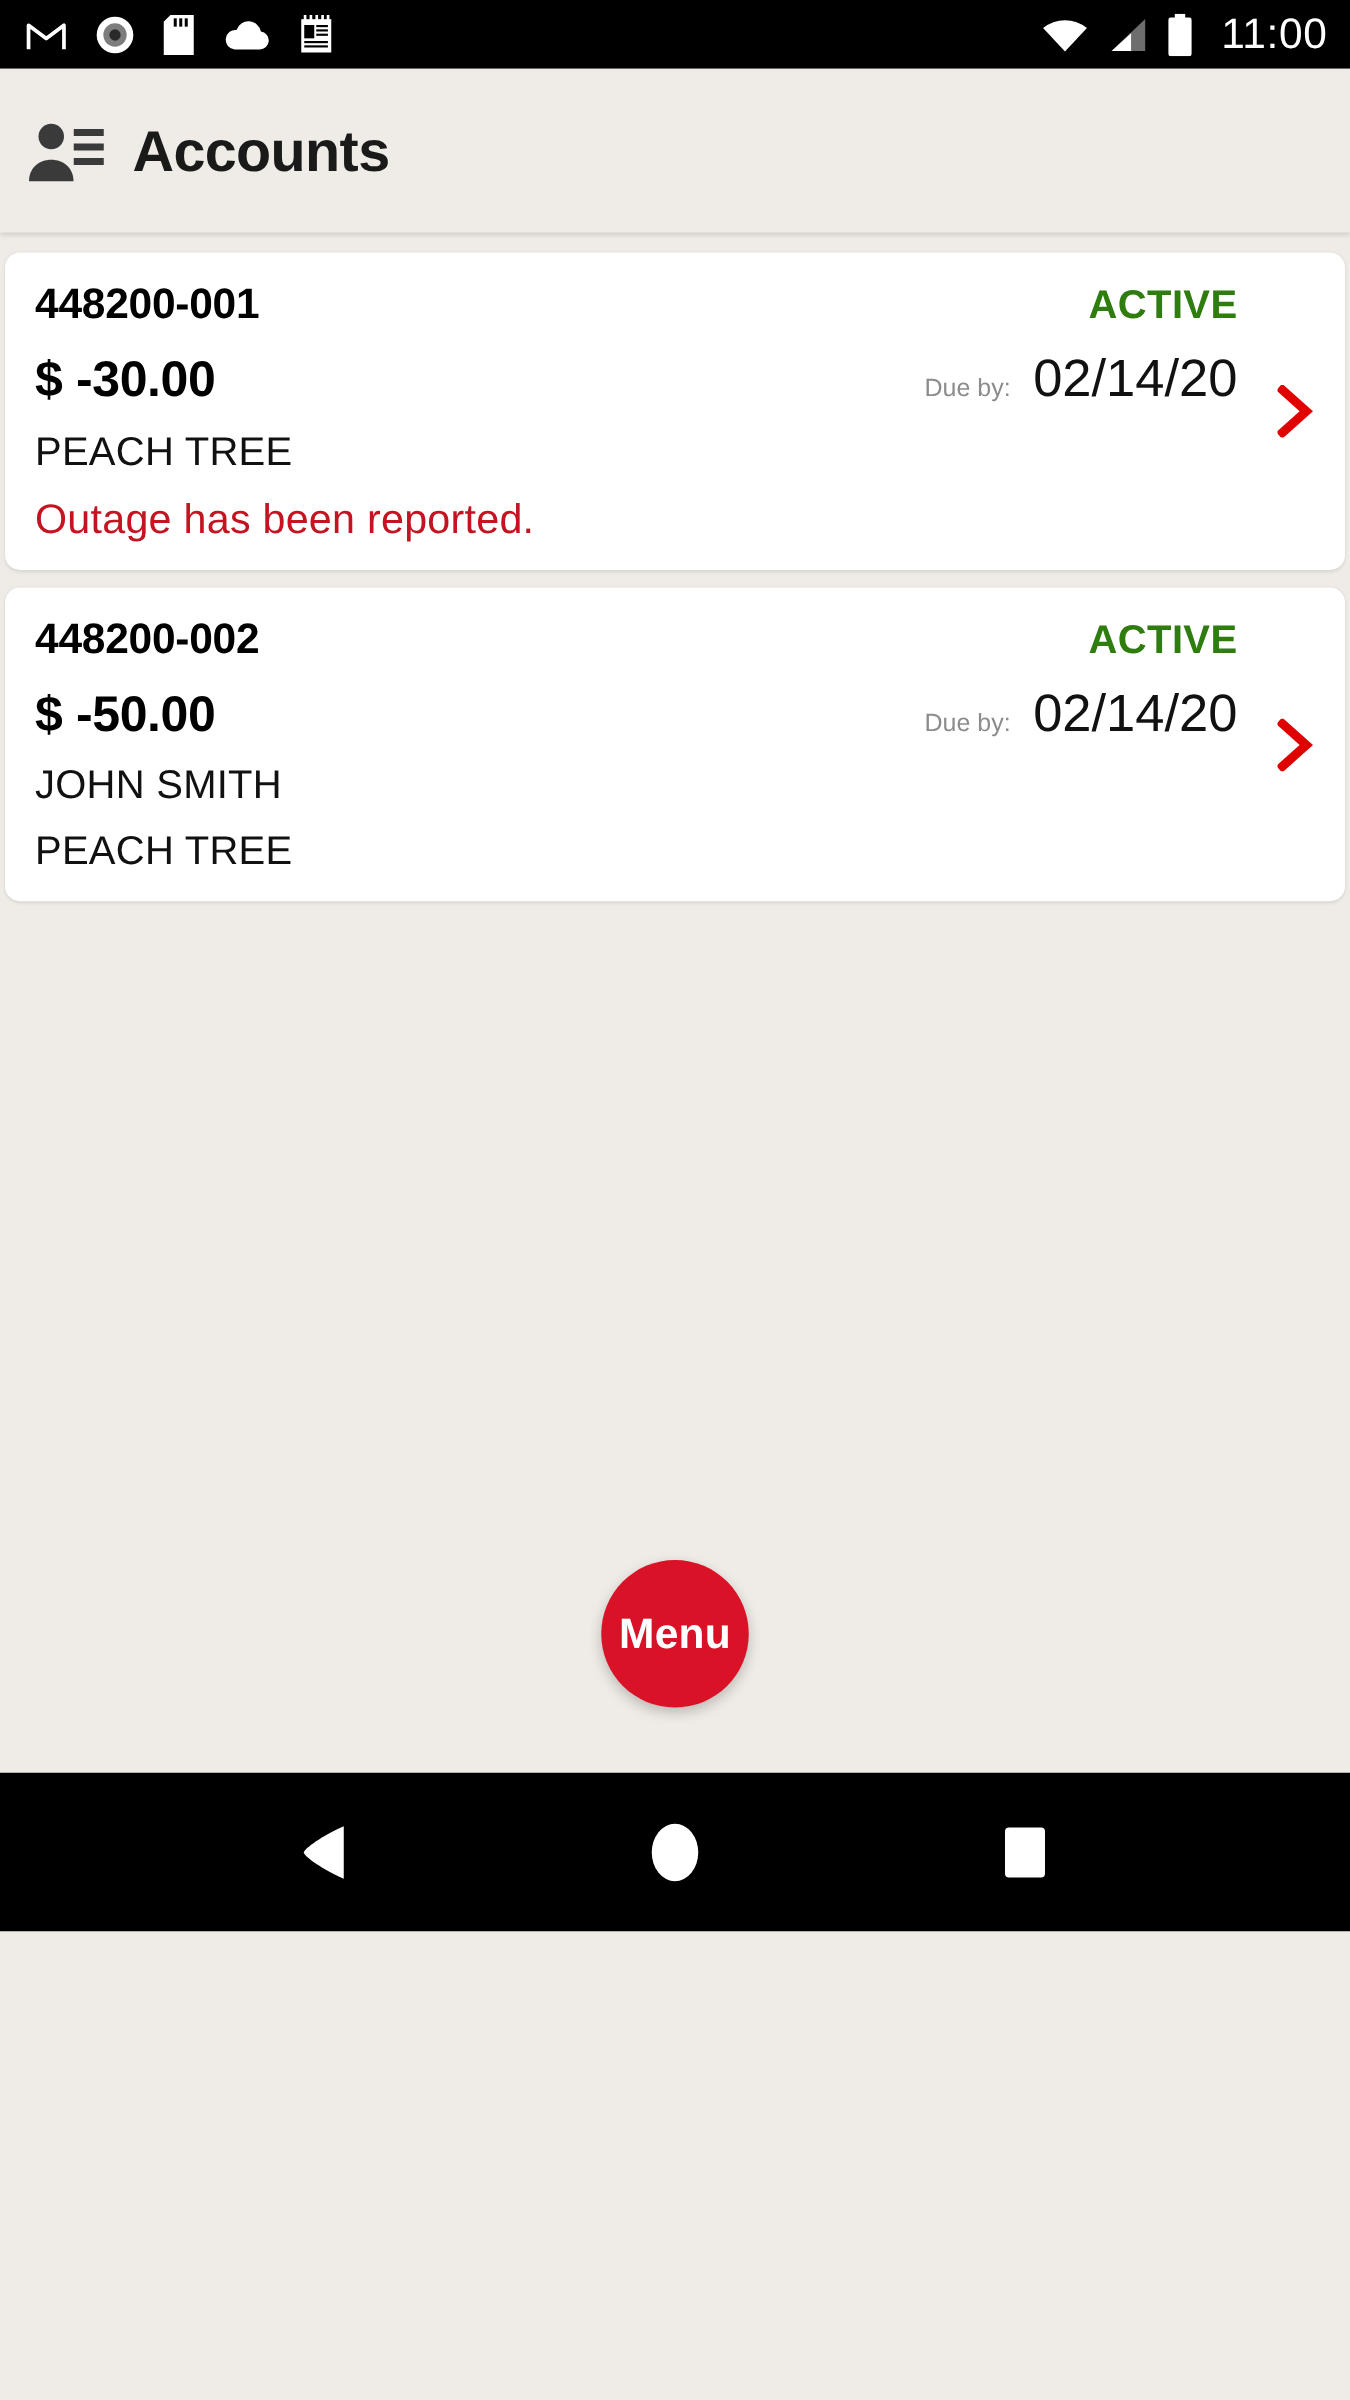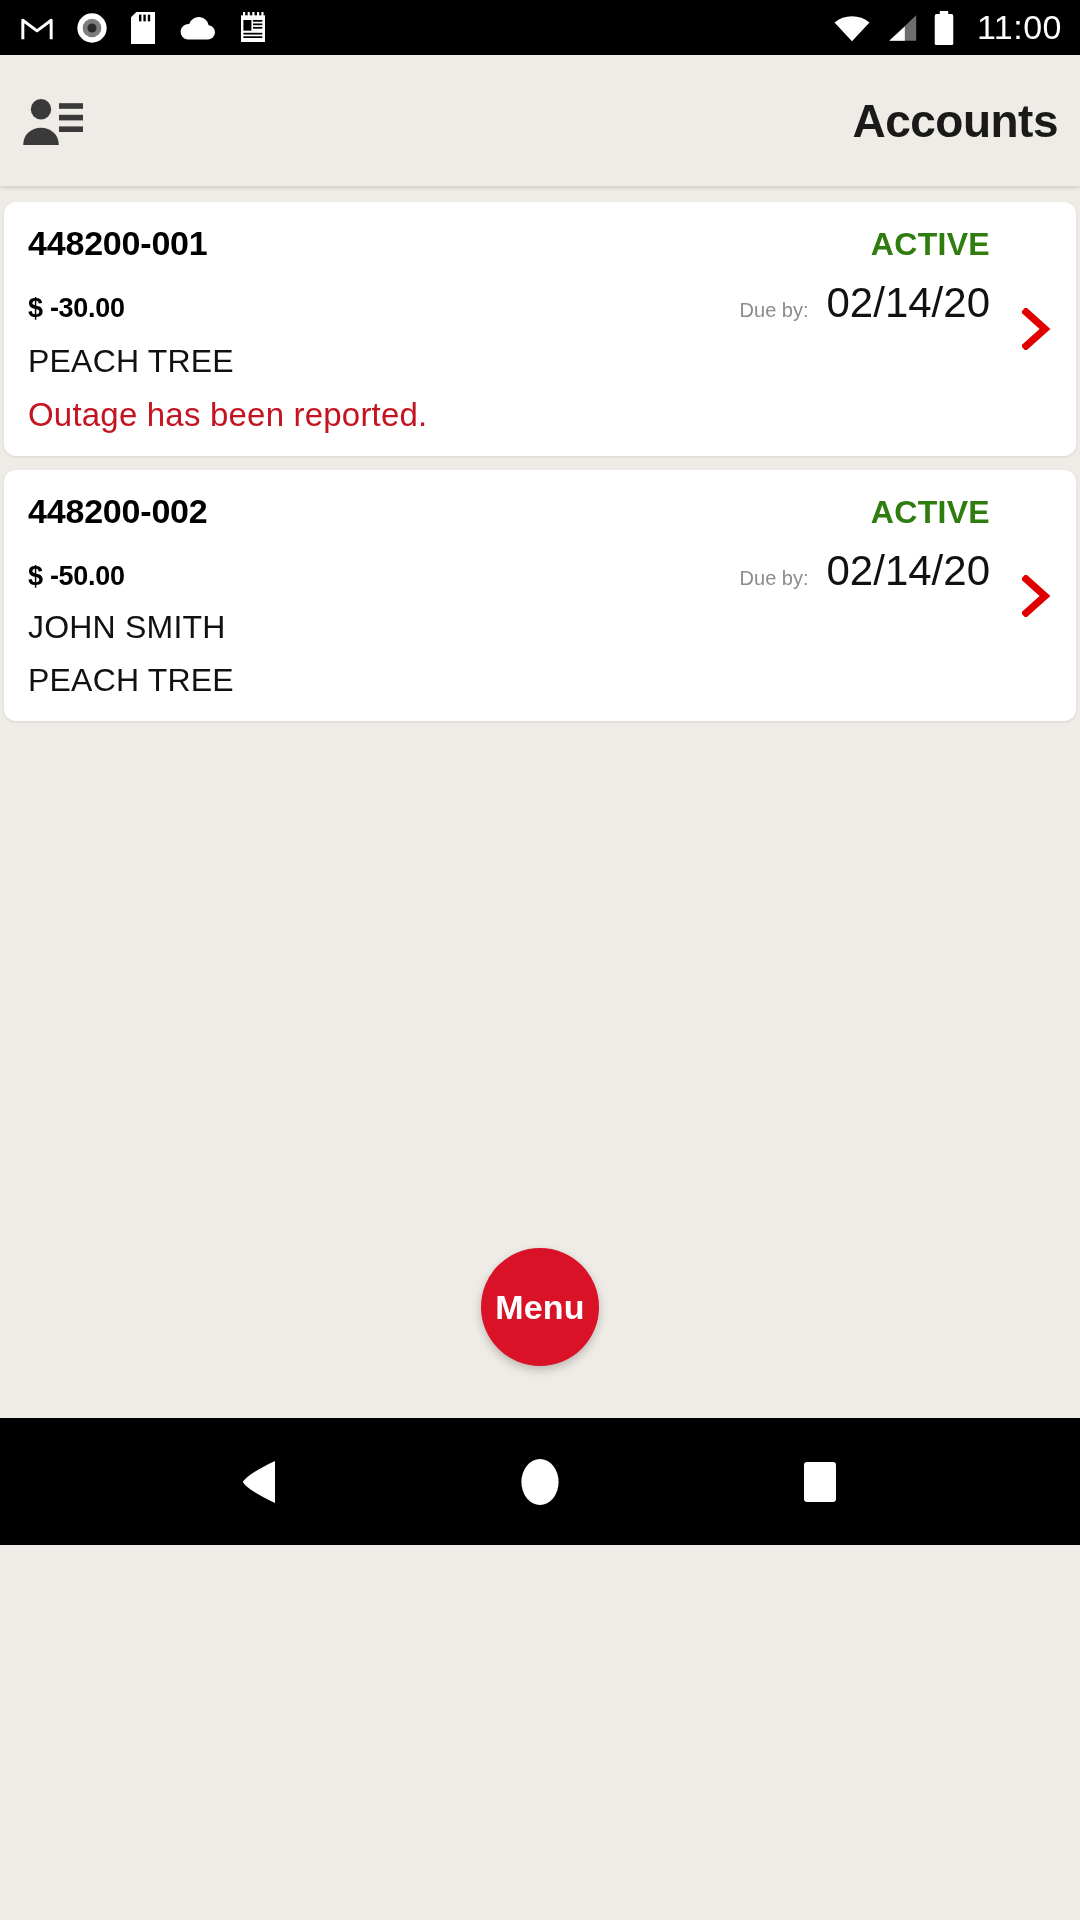--- a/index.html
+++ b/index.html
@@ -20,21 +20,21 @@
   .sb-left { display:flex; align-items:center; gap:22px; }
   .sb-right { display:flex; align-items:center; gap:14px; }
   .sb-icon { display:flex; align-items:center; justify-content:center; }
   .sb-time { font-size:34px; font-weight:400; letter-spacing:0.5px; color:#fff; margin-left:8px; }
 
   
   .appbar {
     flex:0 0 131px; background:#EFEBE6;
     display:flex; align-items:center; padding:0 22px;
     box-shadow:0 2px 4px rgba(0,0,0,0.13);
-    position:relative; z-index:5;justify-content:space-between;
+    position:relative; z-index:5;
   }
   .appbar-icon { flex:0 0 auto; margin-right:22px; display:flex; align-items:center; }
   .appbar-title { font-size:46px; font-weight:700; color:#1a1a1a; letter-spacing:-0.5px; }
 
   
   .content { flex:1 1 auto; position:relative; background:#EFEBE6; padding:0 0 0 0; overflow:hidden; }
 
   .card {
     background:#fff; border-radius:12px;
     margin:14px 4px 0 4px;
@@ -43,21 +43,21 @@
     box-shadow:0 1px 3px rgba(0,0,0,0.10);
   }
   .card:first-child { margin-top:16px; }
 
   .row { display:flex; align-items:baseline; justify-content:space-between; }
   .row-pad { padding-right:62px; }
 
   .acct-num { font-size:34px; font-weight:700; color:#000; letter-spacing:-0.2px; }
   .status-active { font-size:32px; font-weight:700; color:#2E7D0E; letter-spacing:0.3px; }
 
-  .amount { font-size:27px; font-weight:700; color:#000; letter-spacing:-0.3px; }
+  .amount { font-size:40px; font-weight:700; color:#000; letter-spacing:-0.3px; }
   .due-wrap { display:flex; align-items:baseline; gap:18px; }
   .due-label { font-size:20px; color:#8c8c8c; font-weight:400; }
   .due-date { font-size:42px; color:#111; font-weight:400; }
 
   .cust-name { font-size:32px; color:#111; font-weight:400; margin-top:14px; letter-spacing:0.2px; }
   .cust-addr { font-size:32px; color:#111; font-weight:400; margin-top:16px; letter-spacing:0.2px; }
   .outage { font-size:33px; color:#C41421; font-weight:400; margin-top:16px; letter-spacing:0.2px; }
 
   .chev {
     position:absolute; right:22px; top:50%; transform:translateY(-50%);

